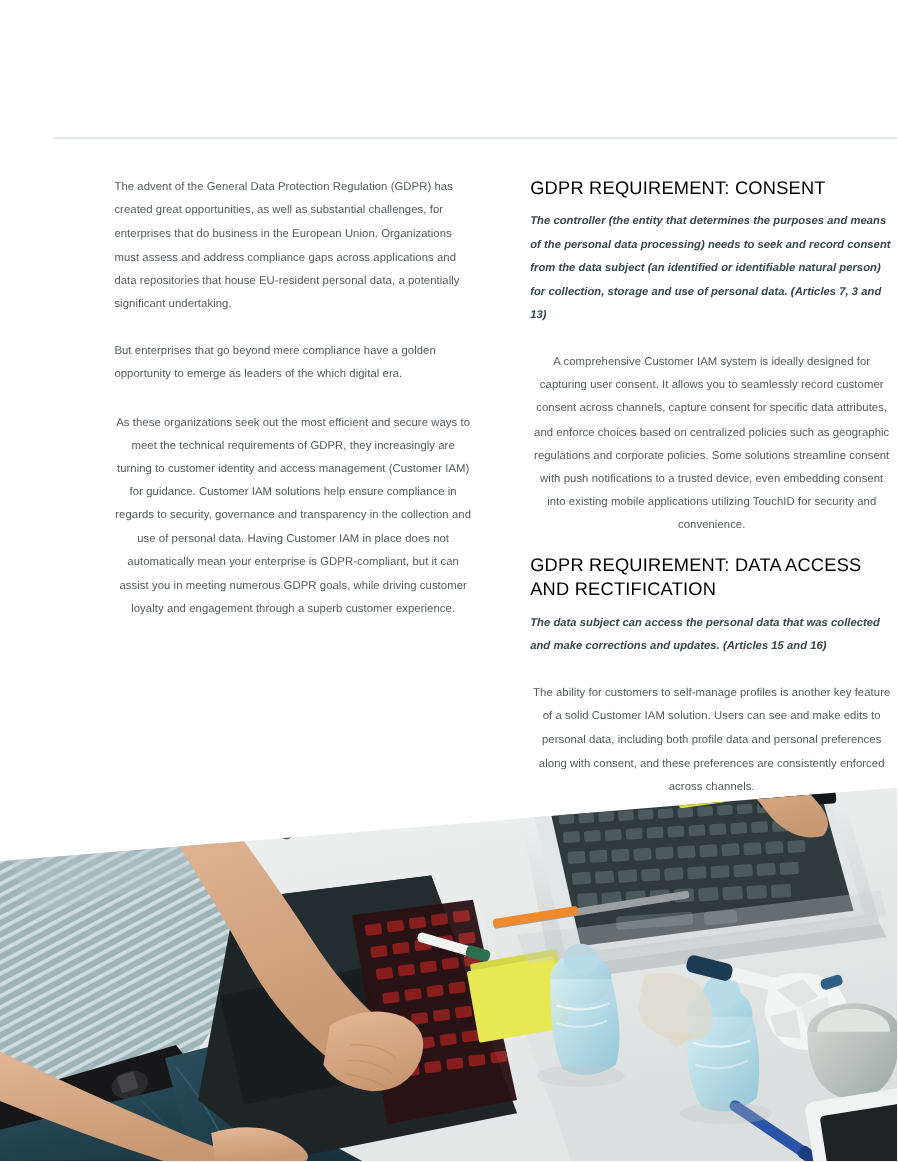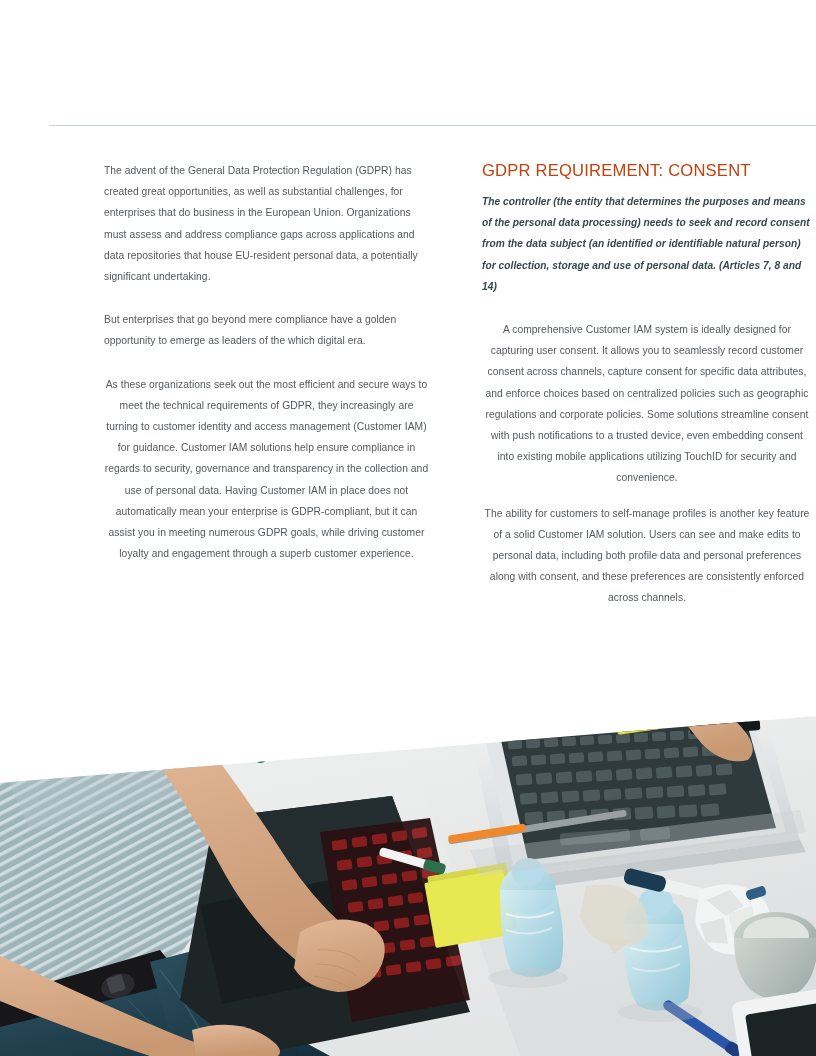--- a/index.html
+++ b/index.html
@@ -56,21 +56,21 @@
     color: #53585c;
     letter-spacing: 0.005em;
   }
   p.body:last-child { margin-bottom: 0; text-align: center; }
 
   h2.req-heading {
     margin: 0 0 9px 0;
     font-size: 16.6px;
     line-height: 22px;
     font-weight: 500;
-    color: #c2410c;
+    color: #000000;
     letter-spacing: 0.012em;
   }
 
   p.lead {
     margin: 0 0 22px 0;
     font-size: 10.2px;
     line-height: 21.2px;
     color: #37474a;
     font-style: italic;
     font-weight: bold;
@@ -102,27 +102,29 @@
   <div class="col-left">
     <p class="body">The advent of the General Data Protection Regulation (GDPR) has created great opportunities, as well as substantial challenges, for enterprises that do business in the European Union. Organizations must assess and address compliance gaps across applications and data repositories that house EU-resident personal data, a potentially significant undertaking.</p>
     <p class="body">But enterprises that go beyond mere compliance have a golden opportunity to emerge as leaders of the which digital era.</p>
     <p class="body">As these organizations seek out the most efficient and secure ways to meet the technical requirements of GDPR, they increasingly are turning to customer identity and access management (Customer IAM) for guidance. Customer IAM solutions help ensure compliance in regards to security, governance and transparency in the collection and use of personal data. Having Customer IAM in place does not automatically mean your enterprise is GDPR-compliant, but it can assist you in meeting numerous GDPR goals, while driving customer loyalty and engagement through a superb customer experience.</p>
   </div>
 
   <div class="col-right">
 
     <section>
       <h2 class="req-heading">GDPR REQUIREMENT: CONSENT</h2>
-      <p class="lead">The controller (the entity that determines the purposes and means of the personal data processing) needs to seek and record consent from the data subject (an identified or identifiable natural person) for collection, storage and use of personal data. (Articles 7, 8 and 14)</p>
+      <p class="lead">The controller (the entity that determines the purposes and means of the personal data processing) needs to seek and record consent from the data subject (an identified or identifiable natural person) for collection, storage and use of personal data. (Articles 7, 3 and 13)</p>
       <p class="body">A comprehensive Customer IAM system is ideally designed for capturing user consent. It allows you to seamlessly record customer consent across channels, capture consent for specific data attributes, and enforce choices based on centralized policies such as geographic regulations and corporate policies. Some solutions streamline consent with push notifications to a trusted device, even embedding consent into existing mobile applications utilizing TouchID for security and convenience.</p>
     </section>
 
     <div class="section-gap"></div>
 
     <section>
+      <h2 class="req-heading">GDPR REQUIREMENT: DATA ACCESS AND RECTIFICATION</h2>
+      <p class="lead">The data subject can access the personal data that was collected and make corrections and updates. (Articles 15 and 16)</p>
       <p class="body">The ability for customers to self-manage profiles is another key feature of a solid Customer IAM solution. Users can see and make edits to personal data, including both profile data and personal preferences along with consent, and these preferences are consistently enforced across channels.</p>
     </section>
 
   </div>
 </div>
 
 <div class="photo">
   <svg width="816" height="356" viewBox="0 0 816 356" xmlns="http://www.w3.org/2000/svg">
     <defs>
       <linearGradient id="deskG" x1="0" y1="0" x2="0.4" y2="1">

